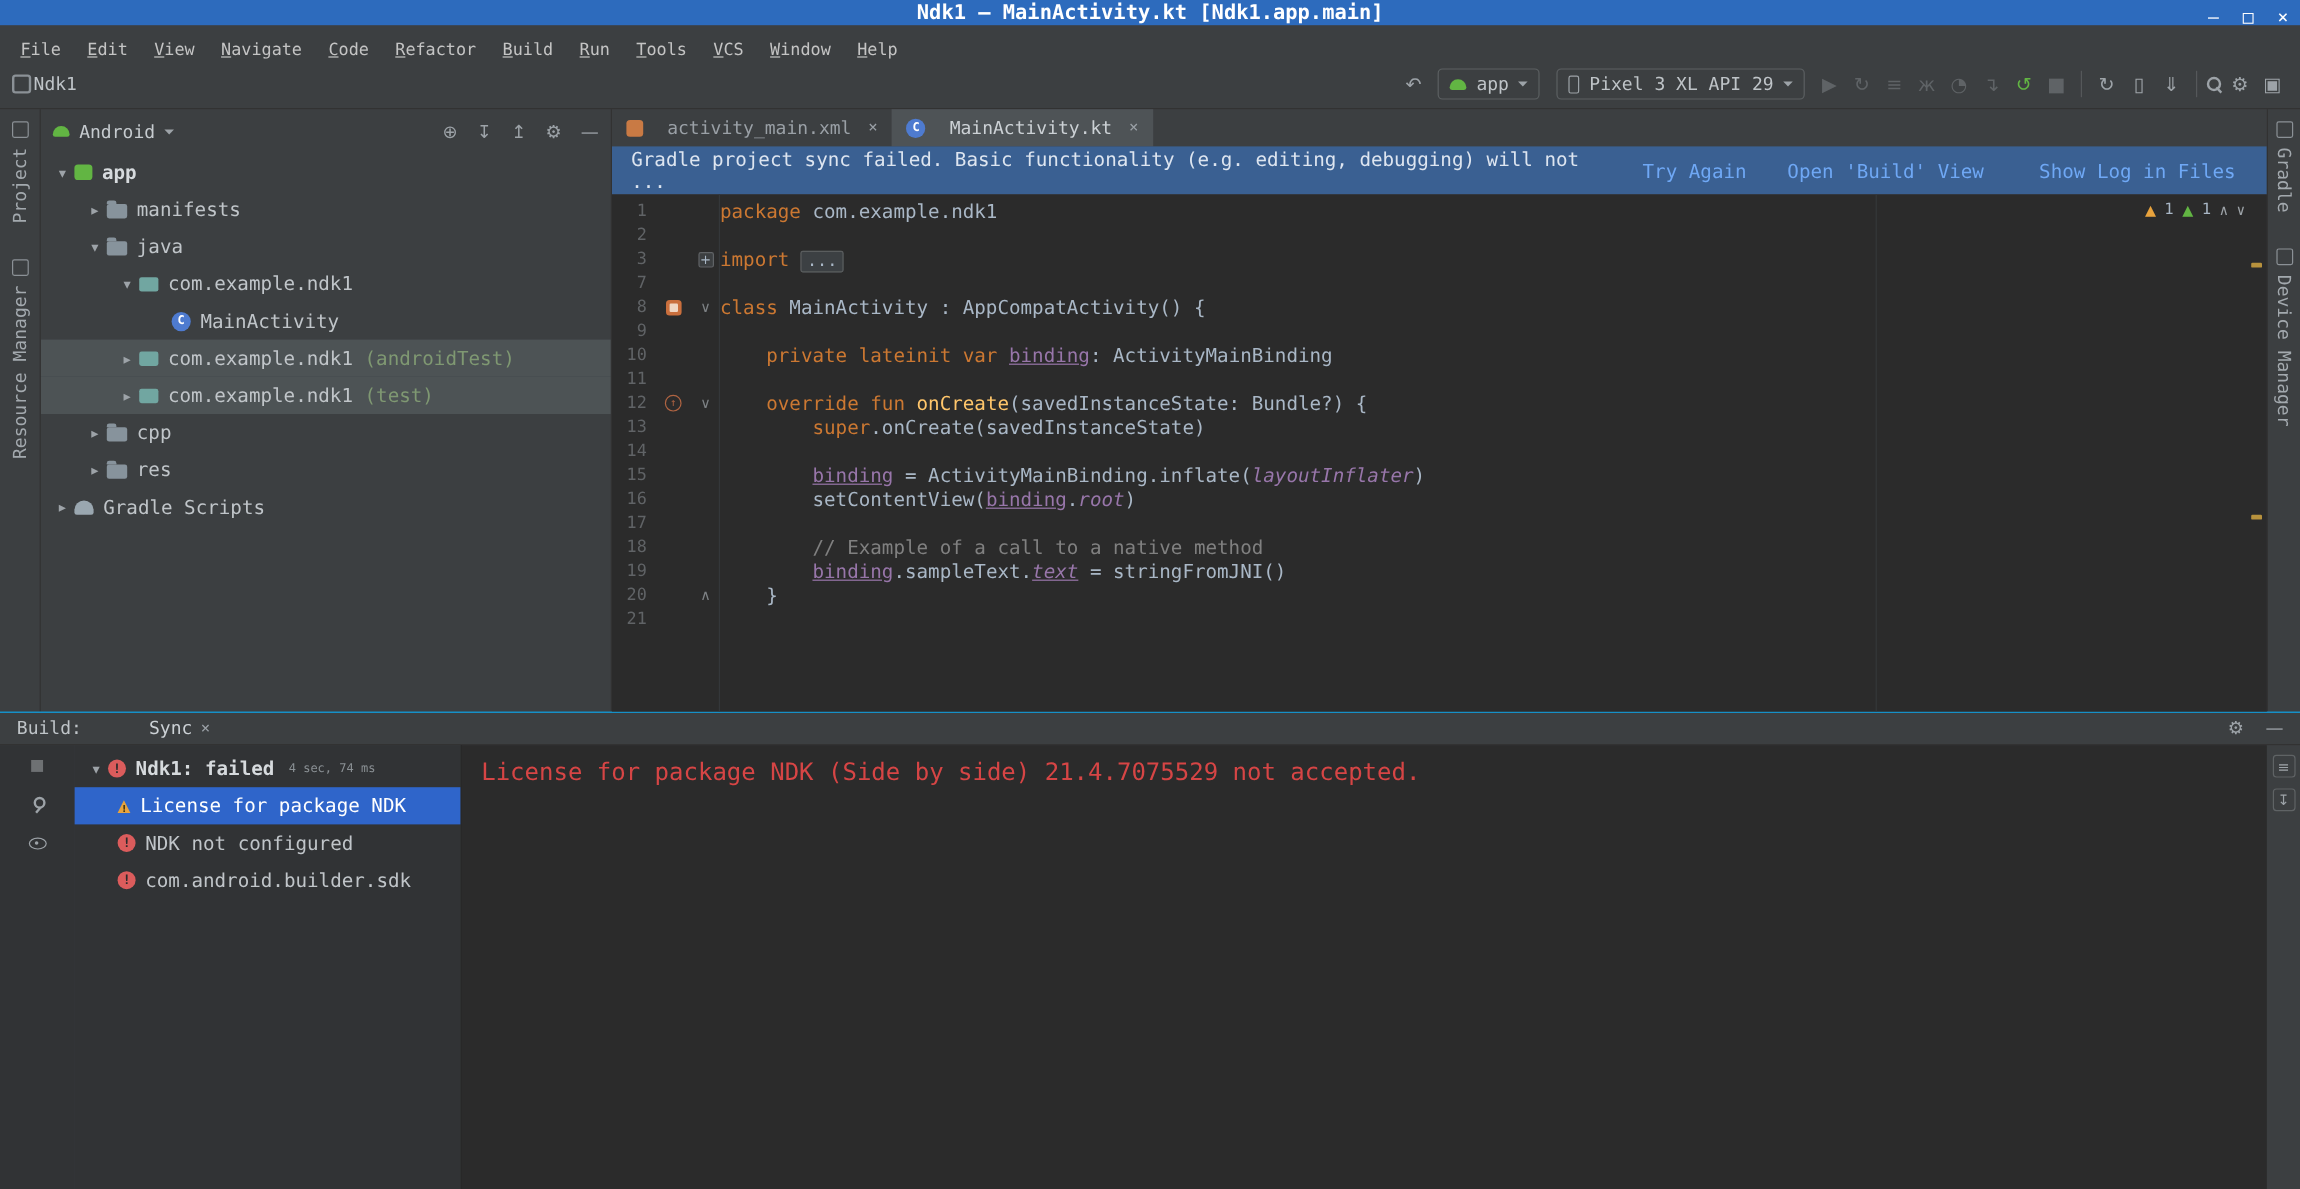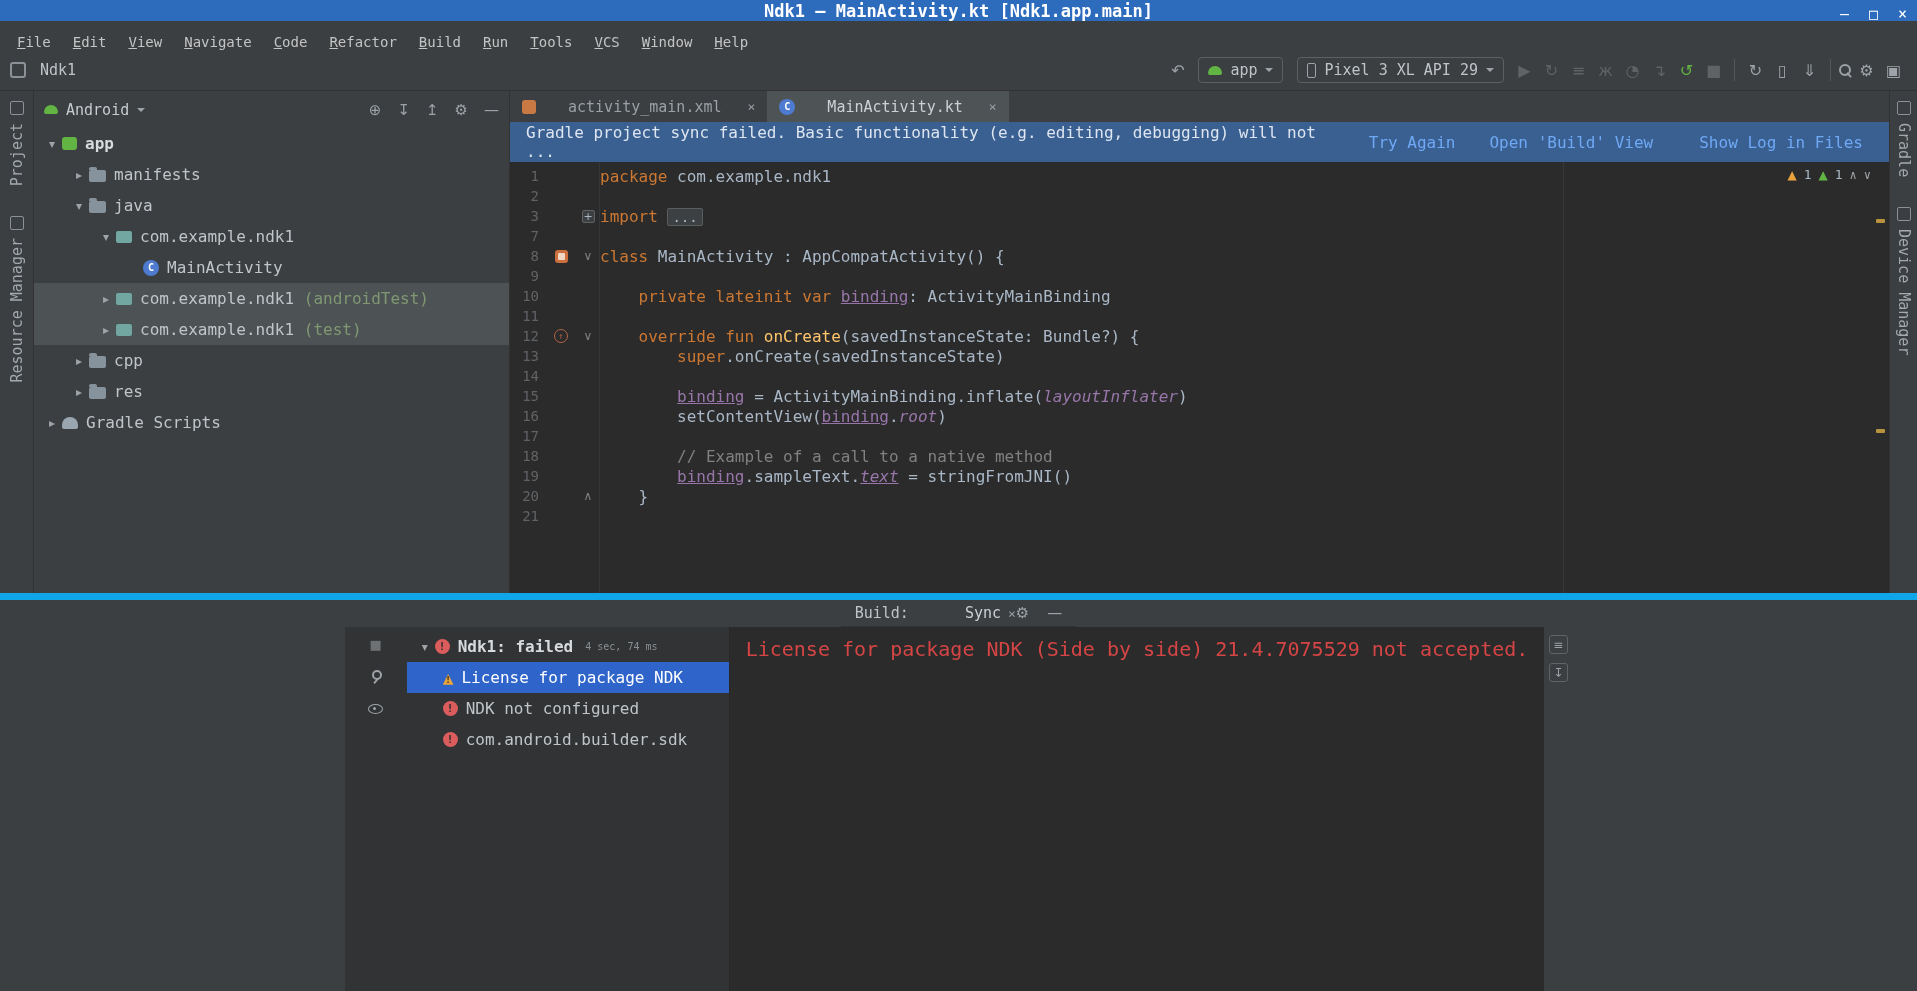--- a/index.html
+++ b/index.html
@@ -17,21 +17,21 @@
   .win-controls span { cursor: default; }
 
   
   .menu-bar { height: 29px; display: flex; align-items: flex-end; padding-left: 6px; flex: none; }
   .menu-item { padding: 0 11px; font-size: 14px; color: #c4c4c4; }
   .menu-item::first-letter { text-decoration: underline; }
 
   
   .toolbar { height: 41px; display: flex; align-items: center; padding: 0 10px;
              border-bottom: 1px solid var(--border, #323232); flex: none; }
-  .tb-left { display: flex; align-items: center; gap: 14px; font-size: 15px; color: #bfc4c8; }
+  .tb-left { display: flex; align-items: center; gap: 2px; font-size: 15px; color: #bfc4c8; }
   .ic-projwin { width: 16px; height: 16px; border: 2px solid #8b9196; border-radius: 3px; }
   .tb-right { margin-left: auto; display: flex; align-items: center; }
   .tb-ic { width: 27px; text-align: center; font-size: 16px; color: #9da3a8;
            font-family: "DejaVu Sans", "DejaVu Sans Mono", sans-serif; }
   .tb-ic.disabled { color: #5f6366; }
   .tb-ic.green { color: var(--green, #62b543); }
   .tb-sep { width: 1px; height: 22px; background: #55585a; margin: 0 7px; }
   .combo { display: flex; align-items: center; gap: 8px; border: 1px solid #5c6062; border-radius: 4px;
            padding: 3px 9px; margin: 0 7px; font-size: 15px; color: #bfc4c8; }
   .dd-caret { width: 0; height: 0; border: 4px solid transparent; border-top-color: #9da3a8; margin-top: 4px; }
@@ -77,21 +77,21 @@
   .ic-app-module { width: 15px; height: 13px; background: var(--green, #62b543); border-radius: 3px; }
   .ic-package { width: 16px; height: 12px; background: #71a6a1; border-radius: 2px; }
   .ic-kotlin-class { width: 16px; height: 16px; border-radius: 50%; background: #4e7bd0; color: #fff;
                      font-size: 10px; font-weight: bold; }
   .ic-gradle { width: 16px; height: 12px; background: #9aa7b0; border-radius: 8px 8px 2px 2px; }
   .ic-android-file { width: 14px; height: 14px; background: #c97a44; border-radius: 3px; }
 
   
   .editor { flex: 1; display: flex; flex-direction: column; min-width: 0; }
   .tab-bar { height: 31px; display: flex; align-items: stretch; flex: none; }
-  .etab { display: flex; align-items: center; gap: 24px; padding: 0 12px; font-size: 15px; color: #9aa0a6; }
+  .etab { display: flex; align-items: center; gap: 12px; padding: 0 12px; font-size: 15px; color: #9aa0a6; }
   .etab.active { background: #4e5356; color: #ccd1d5; }
   .etab-close { font-size: 13px; margin-left: 2px; color: #9aa0a6; }
 
   .banner { height: 40px; background: var(--banner-bg, #3a6092); display: flex; align-items: center;
             padding: 0 16px; font-size: 16px; color: #dde5f0; flex: none; }
   .banner-links { flex: 1; display: flex; align-items: center; }
   .banner-link { color: var(--link, #6fa8f5); margin-left: 34px; cursor: pointer; white-space: pre; }
   .banner-spacer { flex: 1; }
   .banner-link:last-child { margin-left: 46px; margin-right: 10px; }
 
@@ -124,21 +124,21 @@
 
   .ew { position: absolute; top: 5px; right: 18px; display: flex; align-items: center; gap: 7px;
         font-size: 13px; color: #a9b7c6; }
   .ew-tri { font-size: 12px; font-family: "DejaVu Sans", sans-serif; }
   .ew-tri.warn { color: var(--warning, #e8a33d); }
   .ew-tri.ok { color: var(--green, #62b543); }
   .ew-nav { color: #9da3a8; font-size: 12px; }
   .stripe-mark { position: absolute; right: 4px; width: 9px; height: 4px; background: #b8923d; border-radius: 1px; }
 
   
-  .build-panel { flex: 1; display: flex; flex-direction: column; border-top: 7px solid #0ea5e9; min-height: 0; align-items: center; }
+  .build-panel { flex: 1; display: flex; flex-direction: column; border-top: 1px solid #0ea5e9; min-height: 0; }
   .bp-header { height: 27px; flex: none; display: flex; align-items: center; padding: 0 14px;
                font-size: 15px; border-bottom: 1px solid var(--border, #323232); }
   .bp-title { color: #bfc4c8; }
   .bp-tab { margin-left: 56px; color: #ccd1d5; display: flex; align-items: center; gap: 7px; }
   .bp-tab .etab-close { margin: 0; }
   .bp-hicons { margin-left: auto; display: flex; gap: 18px; }
   .bp-content { flex: 1; display: flex; min-height: 0; }
   .bp-icons { width: 62px; flex: none; background: var(--panel-dark, #313335); display: flex;
               flex-direction: column; align-items: center; padding-top: 10px; gap: 17px; }
   .bp-ic { color: #9da3a8; font-size: 13px; font-family: "DejaVu Sans", sans-serif; }

